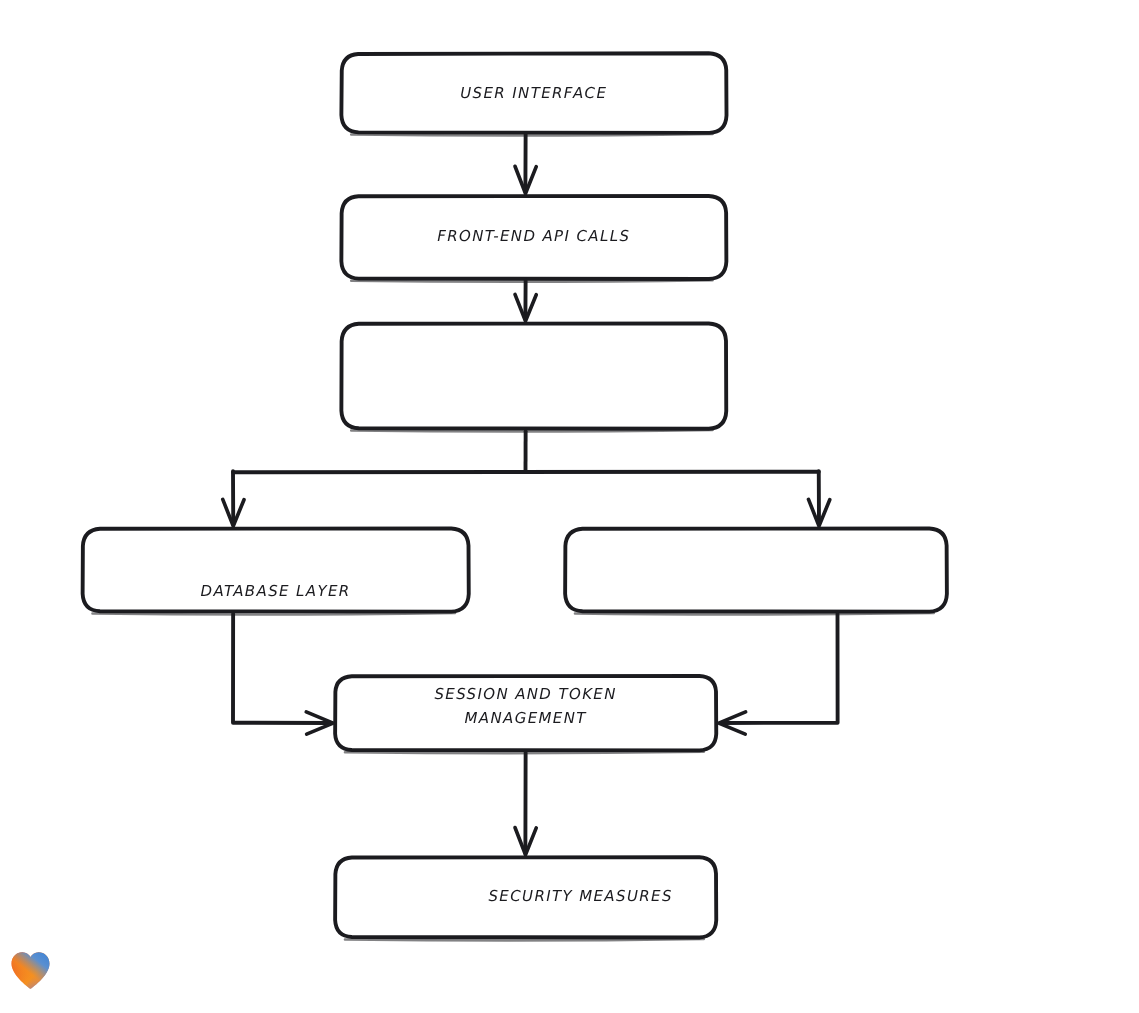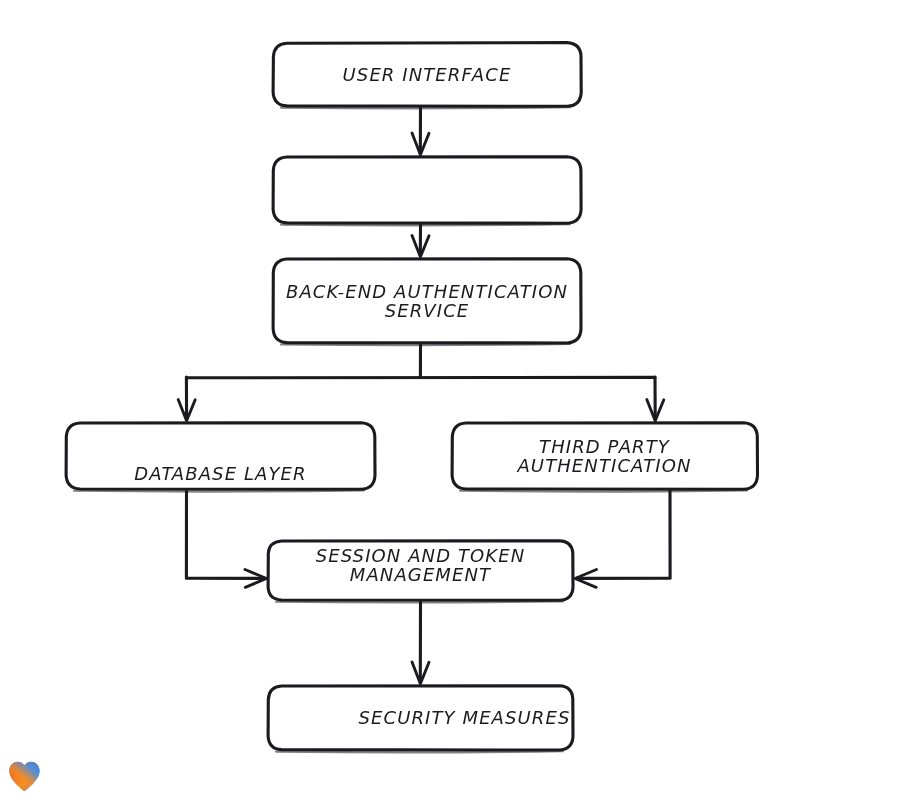--- a/index.html
+++ b/index.html
@@ -31,21 +31,21 @@
     display: block;
   }
   .node-label {
     position: absolute;
     display: flex;
     align-items: center;
     justify-content: center;
     text-align: center;
     color: #1b1b1f;
     font-family: "DejaVu Sans", sans-serif;
-    font-size: 18px;
+    font-size: 12px;
     letter-spacing: 1.1px;
     line-height: 19px;
     font-style: italic;
     font-weight: 500;
     white-space: pre-line;
     pointer-events: none;
     -webkit-font-smoothing: antialiased;
   }
 </style>
 </head>
@@ -150,26 +150,24 @@
     </g>
 
     <g transform="translate(8,761)">
       <path d="M16.4 30.2 C16.4 30.2 1.2 19.6 1.2 10.0 C1.2 4.4 5.2 0.8 9.9 0.8 C13.1 0.8 15.3 2.6 16.4 4.6 C17.5 2.6 19.7 0.8 22.9 0.8 C27.6 0.8 31.6 4.4 31.6 10.0 C31.6 19.6 16.4 30.2 16.4 30.2 Z" fill="url(#heartGrad)"></path>
       <path d="M16.4 30.2 C16.4 30.2 1.2 19.6 1.2 10.0 C1.2 4.4 5.2 0.8 9.9 0.8 C13.1 0.8 15.3 2.6 16.4 4.6 C17.5 2.6 19.7 0.8 22.9 0.8 C27.6 0.8 31.6 4.4 31.6 10.0 C31.6 19.6 16.4 30.2 16.4 30.2 Z" fill="url(#heartGrad2)"></path>
     </g>
   </svg>
 
   <div class="node-label" style="left:273px; top:42px;  width:308px; height:64px;">USER INTERFACE</div>
 
+  <div class="node-label" style="left:273px; top:156px; width:308px; height:67px;">FRONT-END API CALLS</div>
 
-  <div class="node-label" style="left:273px; top:258px; width:308px; height:85px;">BACK-END AUTHENTICATION
-SERVICE</div>
 
   <div class="node-label" style="left:66px;  top:430px; width:309px; height:87px;">DATABASE LAYER</div>
 
-  <div class="node-label" style="left:452px; top:422px; width:305px; height:67px;">THIRD PARTY AUTHENTICATION</div>
 
   <div class="node-label" style="left:268px; top:540px; width:305px; height:49px;">SESSION AND TOKEN
 MANAGEMENT</div>
 
   <div class="node-label" style="left:268px; top:685px; width:305px; height:65px;padding-left:44px;">SECURITY MEASURES</div>
 
 </div>
 
 </body></html>

